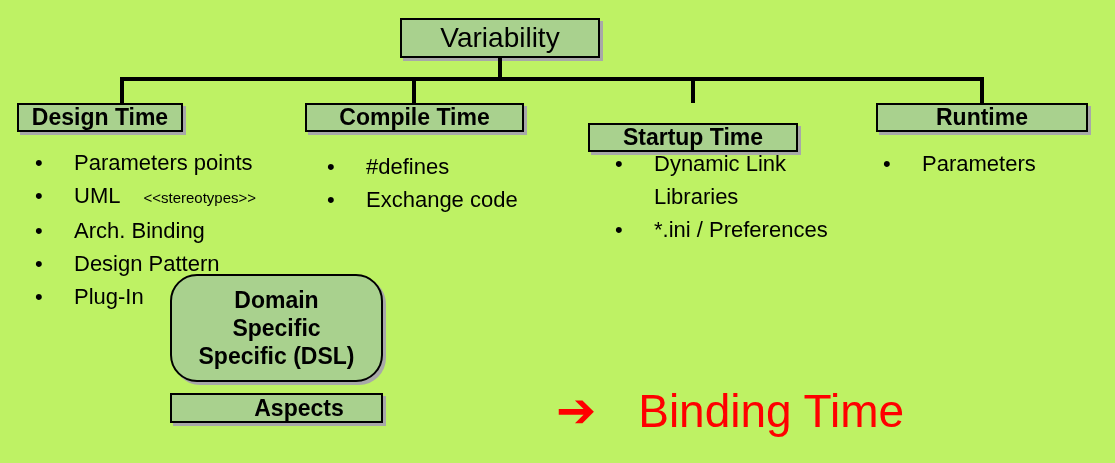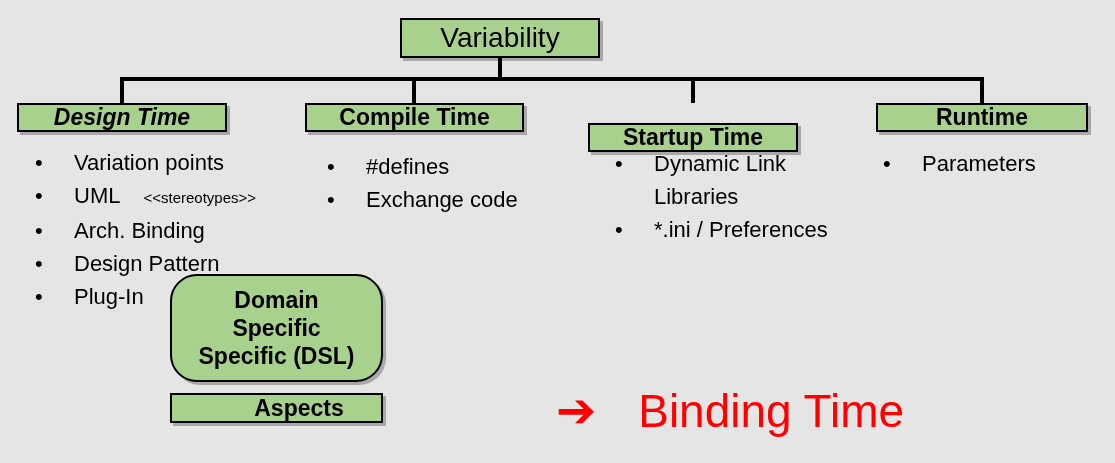--- a/index.html
+++ b/index.html
@@ -6,37 +6,37 @@
     --box-fill:#a9d18e;
     --box-border:#000000;
     --connector:#000000;
     --shadow:#a8a8a8;
     --accent-red:#ff0000;
   }
   html,body{margin:0;padding:0;background:#ffffff;}
   .stage{
     position:relative;
     width:1115px;height:463px;
-    background:#e5e5e5;
+    background:#bef264;
     font-family:"Liberation Sans","DejaVu Sans",sans-serif;
     color:#000;
     overflow:hidden;
   }
   .box{
     position:absolute;
     background:var(--box-fill);
     border:2px solid var(--box-border);
     box-shadow:3px 3px 0 var(--shadow);
     box-sizing:border-box;
     display:flex;align-items:center;justify-content:center;
     text-align:center;
   }
   .root-box{left:400px;top:18px;width:200px;height:40px;font-size:28px;}
   .header-box{top:103px;height:29px;font-size:23px;font-weight:bold;}
-  #h-design {left:17px; width:210px;font-style:italic;}
+  #h-design {left:17px; width:166px;}
   #h-compile{left:305px;width:219px;}
   #h-startup{left:588px;width:210px;margin-top:20px;}
   #h-runtime{left:876px;width:212px;}
   .line{position:absolute;background:var(--connector);}
   #trunk {left:498px;top:58px;width:4px;height:21px;}
   #branch{left:120px;top:77px;width:864px;height:4px;}
   .drop{top:81px;width:4px;height:22px;}
   #drop-1{left:120px;}
   #drop-2{left:412px;}
   #drop-3{left:691px;}
@@ -93,21 +93,21 @@
     <span>Compile Time</span>
   </div>
   <div class="box header-box" id="h-startup">
     <span>Startup Time</span>
   </div>
   <div class="box header-box" id="h-runtime">
     <span>Runtime</span>
   </div>
 
   <ul class="bullets" id="list-design">
-    <li><span>Variation points</span></li>
+    <li><span>Parameters points</span></li>
     <li><span>UML</span><span class="small-suffix">&lt;&lt;stereotypes&gt;&gt;</span></li>
     <li><span>Arch. Binding</span></li>
     <li><span>Design Pattern</span></li>
     <li><span>Plug-In</span></li>
   </ul>
 
   <ul class="bullets" id="list-compile">
     <li><span>#defines</span></li>
     <li><span>Exchange code</span></li>
   </ul>

